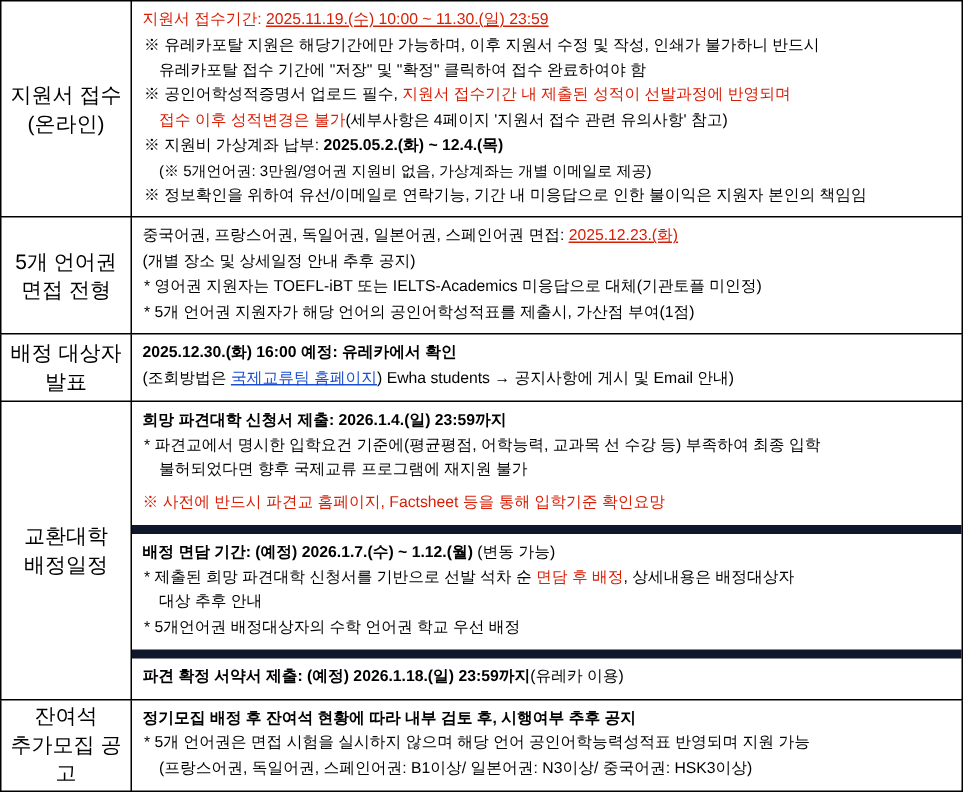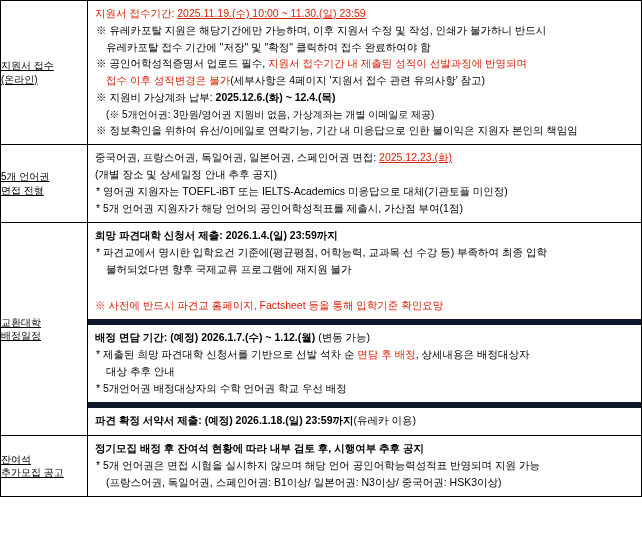--- a/index.html
+++ b/index.html
@@ -20,25 +20,24 @@
     width: 642px;
     table-layout: fixed;
   }
   table.sched > tbody > tr > td {
     border: 1px solid #000000;
     vertical-align: middle;
     padding: 0;
   }
   td.label {
     width: 86px;
-    text-align: left;
-    font-size: 10px;
+    text-align: center;
+    font-size: 14px;
     line-height: 1.35;
     padding: 4px 2px;
-    text-decoration: underline;
   }
   td.body {
     padding: 0;
     vertical-align: top;
   }
   .cellpad {
     padding: 5px 6px 6px 7px;
   }
   .subcell {
     border-bottom: 6px solid #0f172a;
@@ -82,21 +81,21 @@
           <div class="ln indent">
             <span>유레카포탈 접수 기간에 "저장" 및 "확정" 클릭하여 접수 완료하여야 함</span>
           </div>
           <div class="ln bullet">
             <span>※ 공인어학성적증명서 업로드 필수, </span><span class="redb">지원서 접수기간 내 제출된 성적이 선발과정에 반영되며</span>
           </div>
           <div class="ln indent">
             <span class="redb">접수 이후 성적변경은 불가</span><span>(세부사항은 4페이지 '지원서 접수 관련 유의사항' 참고)</span>
           </div>
           <div class="ln bullet">
-            <span>※ 지원비 가상계좌 납부: </span><span class="b">2025.12.6.(화) ~ 12.4.(목)</span>
+            <span>※ 지원비 가상계좌 납부: </span><span class="b">2025.05.2.(화) ~ 12.4.(목)</span>
           </div>
           <div class="ln indent small">
             <span>(※ 5개언어권: 3만원/영어권 지원비 없음, 가상계좌는 개별 이메일로 제공)</span>
           </div>
           <div class="ln bullet">
             <span>※ 정보확인을 위하여 유선/이메일로 연락기능, 기간 내 미응답으로 인한 불이익은 지원자 본인의 책임임</span>
           </div>
         </div>
       </td>
     </tr>
@@ -117,38 +116,54 @@
           <div class="ln bullet">
             <span>* 영어권 지원자는 TOEFL-iBT 또는 IELTS-Academics 미응답으로 대체(기관토플 미인정)</span>
           </div>
           <div class="ln bullet">
             <span>* 5개 언어권 지원자가 해당 언어의 공인어학성적표를 제출시, 가산점 부여(1점)</span>
           </div>
         </div>
       </td>
     </tr>
 
+    <tr>
+      <td class="label">
+        <div>배정 대상자</div>
+        <div>발표</div>
+      </td>
+      <td class="body">
+        <div class="cellpad subcell last">
+          <div class="ln">
+            <span class="b">2025.12.30.(화) 16:00 예정: 유레카에서 확인</span>
+          </div>
+          <div class="ln">
+            <span>(조회방법은 </span><span class="blue-u">국제교류팀 홈페이지</span><span>) Ewha students → 공지사항에 게시 및 Email 안내)</span>
+          </div>
+        </div>
+      </td>
+    </tr>
 
     <tr>
       <td class="label">
         <div>교환대학</div>
         <div>배정일정</div>
       </td>
       <td class="body">
         <div class="cellpad subcell">
           <div class="ln">
             <span class="b">희망 파견대학 신청서 제출: </span><span class="b">2026.1.4.(일) 23:59까지</span>
           </div>
           <div class="ln bullet">
             <span>* 파견교에서 명시한 입학요건 기준에(평균평점, 어학능력, 교과목 선 수강 등) 부족하여 최종 입학</span>
           </div>
           <div class="ln indent">
             <span>불허되었다면 향후 국제교류 프로그램에 재지원 불가</span>
           </div>
-          <div class="ln" style="margin-top:20px">
+          <div class="ln" style="margin-top:6px">
             <span class="redb">※ 사전에 반드시 파견교 홈페이지, Factsheet 등을 통해 입학기준 확인요망</span>
           </div>
         </div>
         <div class="cellpad subcell">
           <div class="ln">
             <span class="b">배정 면담 기간: (예정) </span><span class="b">2026.1.7.(수) ~ 1.12.(월)</span><span> (변동 가능)</span>
           </div>
           <div class="ln bullet">
             <span>* 제출된 희망 파견대학 신청서를 기반으로 선발 석차 순 </span><span class="redb">면담 후 배정</span><span>, 상세내용은 배정대상자</span>
           </div>

